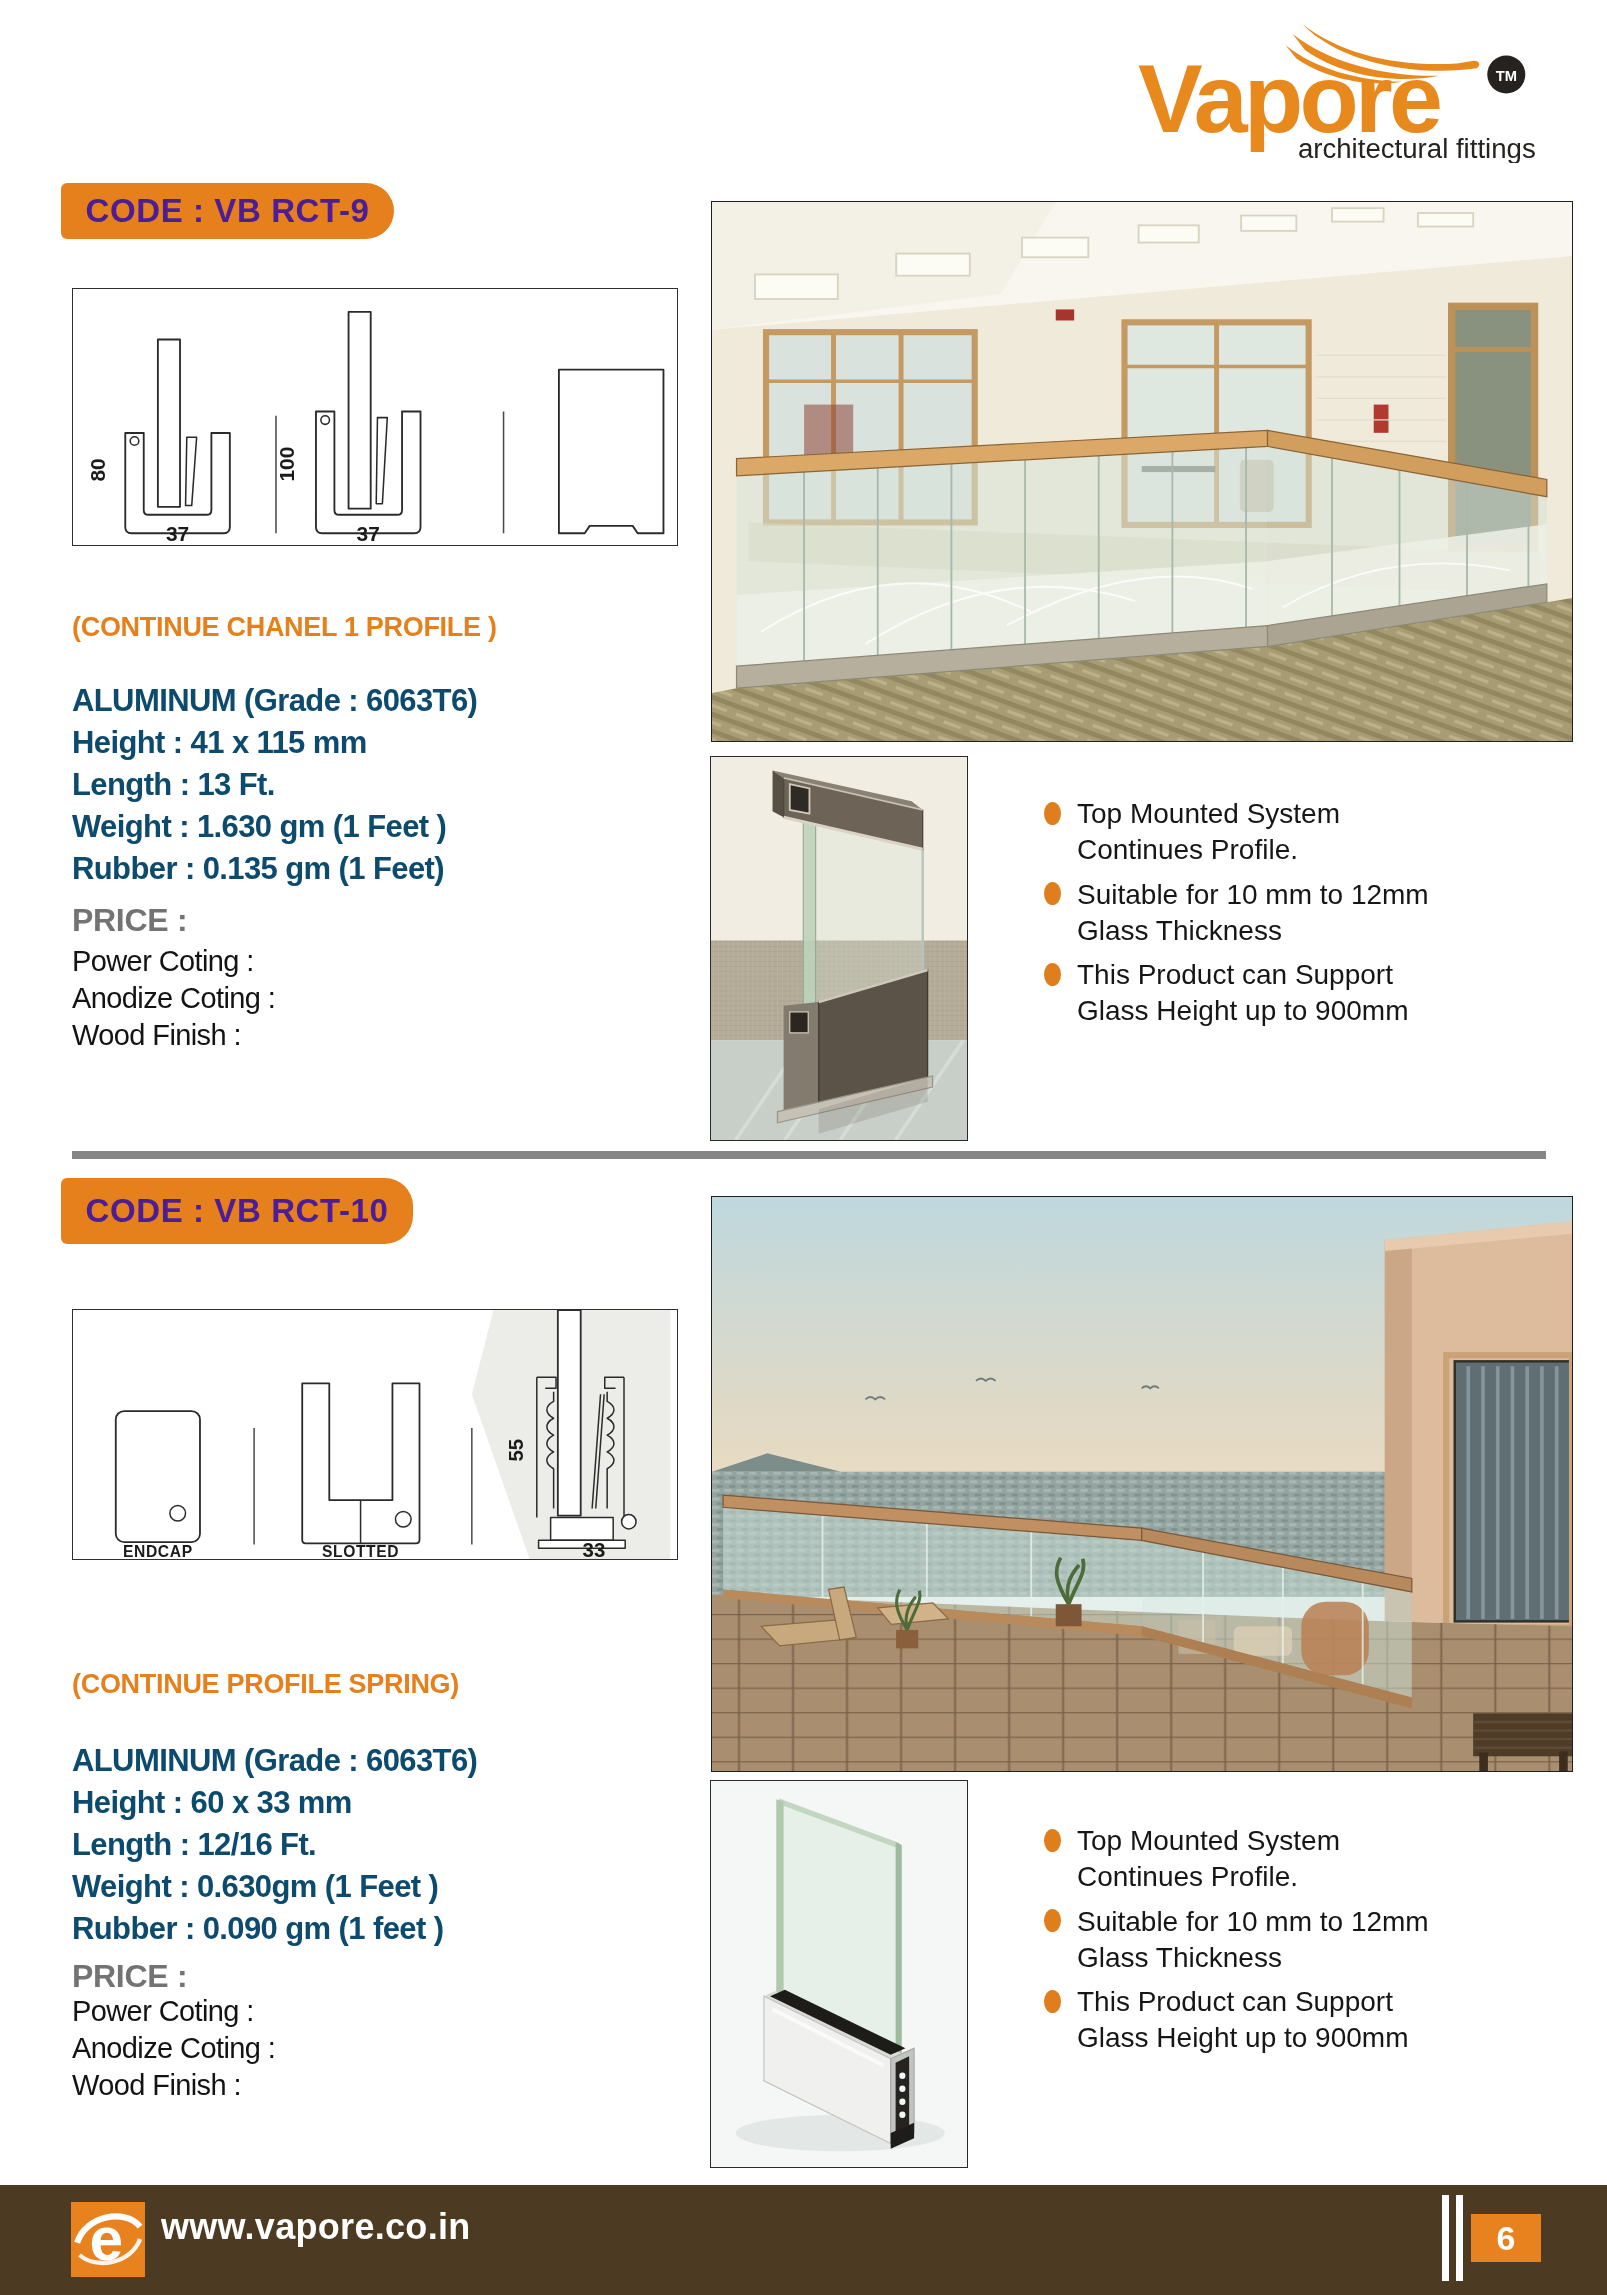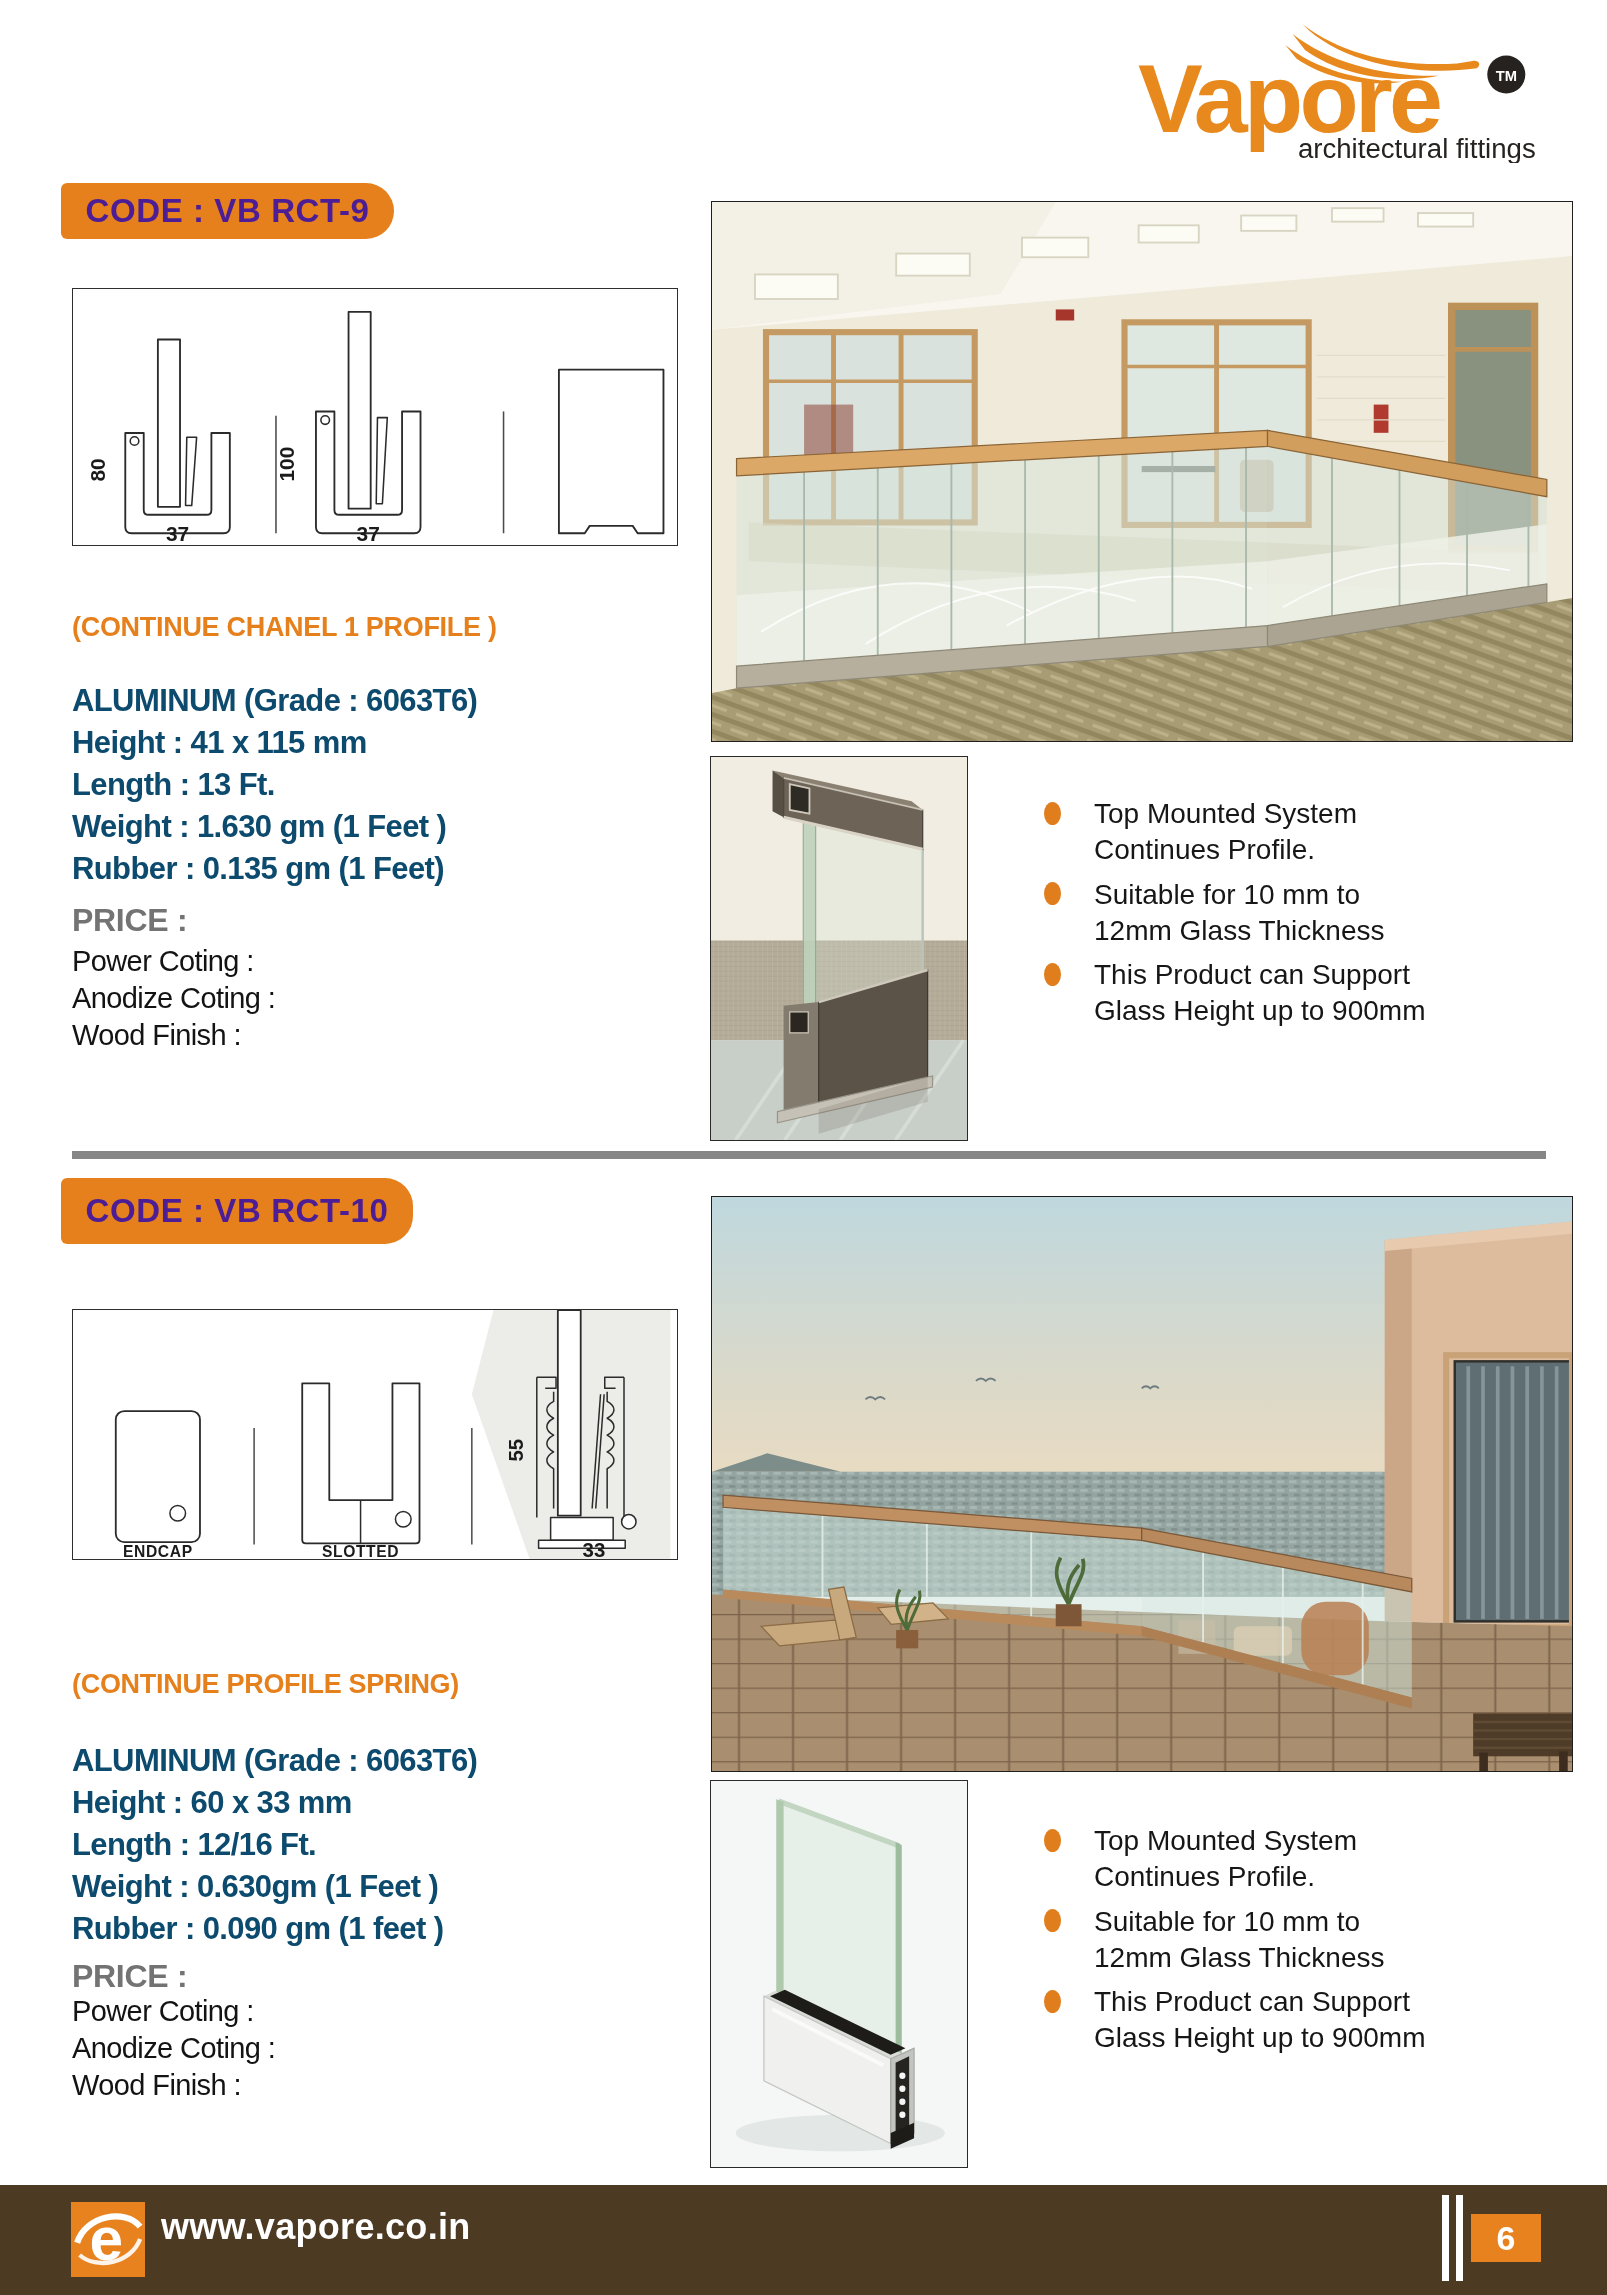--- a/index.html
+++ b/index.html
@@ -44,21 +44,21 @@
   .photo2{left:711px;top:1196px;width:862px;height:576px;}
   .thumb{position:absolute;border:1.2px solid #2a2a2a;background:#fff;overflow:hidden;box-sizing:border-box;}
   .thumb1{left:710px;top:756px;width:258px;height:385px;}
   .thumb2{left:710px;top:1780px;width:258px;height:388px;}
   .photo svg,.thumb svg{width:100%;height:100%;display:block;}
 
   
   .bullets{position:absolute;left:1044px;width:392px;list-style:none;margin:0;padding:0;
            font-size:28px;line-height:36px;color:#161616;}
   .bl1{top:796px;} .bl2{top:1823px;}
-  .bullets li{display:flex;gap:33px;margin-bottom:8.6px;}
+  .bullets li{display:flex;gap:16px;margin-bottom:8.6px;}
   .dot{flex:0 0 auto;width:17px;height:23px;border-radius:50%;background:#E07E1E;margin-top:5.5px;}
 
   
   .divider{position:absolute;left:72px;top:1151px;width:1474px;height:8px;background:#868686;}
 
   
   .footer{position:absolute;left:0;top:2185px;width:1607px;height:110px;background:#4C3A23;}
   .ie-box{position:absolute;left:71px;top:17px;width:74px;height:75px;background:#E8821E;}
   .site{position:absolute;left:161px;top:21px;color:#fff;font-size:36px;font-weight:bold;letter-spacing:0.3px;}
   .fbar{position:absolute;top:9.8px;width:7.4px;height:86px;background:#fff;}

